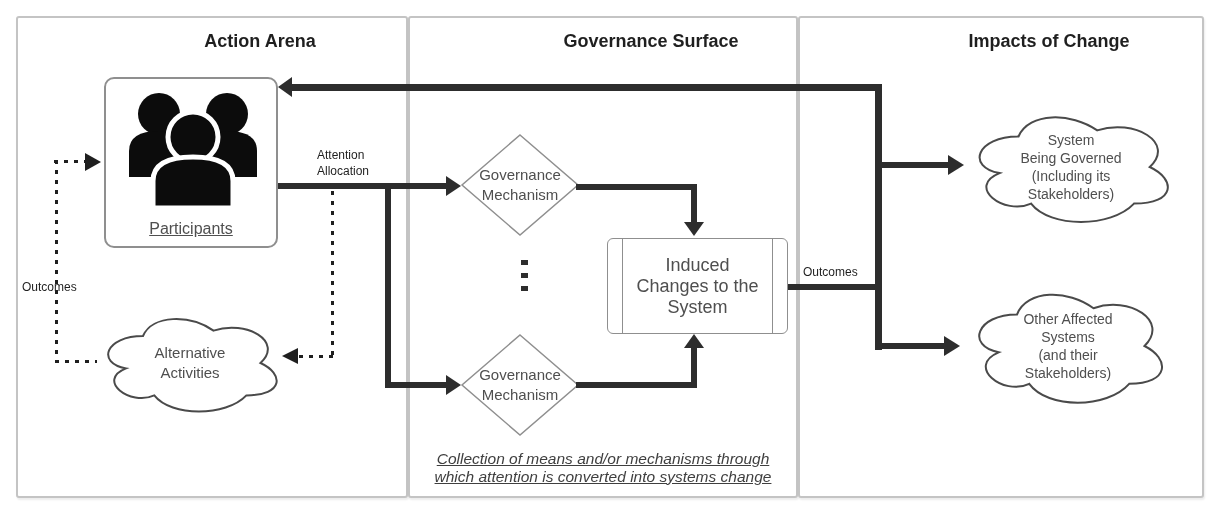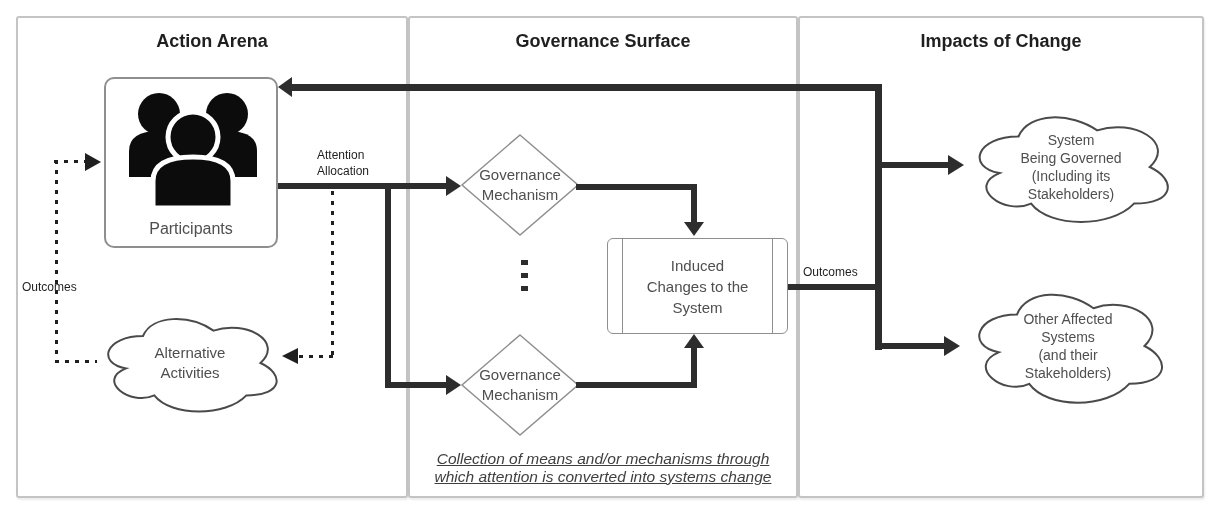--- a/index.html
+++ b/index.html
@@ -5,21 +5,21 @@
   html,body{margin:0;padding:0;background:#ffffff;}
   #canvas{
     position:relative;width:1215px;height:515px;background:#ffffff;overflow:hidden;
     font-family:"Liberation Sans", sans-serif;color:#3f3f3f;
   }
   .panel{
     position:absolute;background:#ffffff;border:2px solid #c4c4c4;border-radius:3px;
     box-shadow:1px 2px 2px rgba(0,0,0,0.08);box-sizing:border-box;
   }
   .panel-title{
-    position:absolute;text-align:center;font-weight:bold;font-size:18px;color:#1f1f1f;
+    position:absolute;text-align:center;font-weight:bold;font-size:18px;color:#1f1f1f;padding-left:48px;
   }
   .caption{
     position:absolute;text-align:center;font-style:italic;font-size:15.5px;line-height:17.5px;
     color:#3f3f3f;white-space:pre-line;
   }
   .pre{white-space:pre-line;}
   
   .rounded-node{
     position:absolute;background:#fff;border:2px solid #8f8f8f;border-radius:10px;box-sizing:border-box;
   }
@@ -59,21 +59,21 @@
     <svg viewBox="0 0 140 122" style="position:absolute;left:17px;top:8px;width:140px;height:122px;">
       <g fill="#0c0c0c">
         <circle cx="36" cy="27" r="21"></circle>
         <path d="M6,90 L6,64 Q6,44 36,44 Q66,44 66,64 L66,90 Z"></path>
         <circle cx="104" cy="27" r="21"></circle>
         <path d="M74,90 L74,64 Q74,44 104,44 Q134,44 134,64 L134,90 Z"></path>
         <circle cx="70" cy="50" r="25" stroke="#ffffff" stroke-width="5"></circle>
         <path d="M30,121 L30,94 Q30,70 70,70 Q110,70 110,94 L110,121 Z" stroke="#ffffff" stroke-width="5"></path>
       </g>
     </svg>
-    <div class="node-label" style="position:absolute;left:0;bottom:8px;width:100%;font-size:16px;">Participants</div>
+    <div class="node-label" style="position:absolute;left:0;bottom:8px;width:100%;font-size:16px;text-decoration:underline;">Participants</div>
   </div>
 
   <div class="shape-wrap" style="left:96px;top:309px;width:188px;height:108px;">
     <svg viewBox="0 0 100 100" preserveAspectRatio="none">
       <path d="M25,25 C5,25 0,50 16,55 C0,66 18,90 31,80 C40,100 69,100 80,80 C100,80 100,60 87.5,50 C100,30 80,10 62.5,20 C50,5 30,5 25,25 Z" fill="#ffffff" stroke="#4a4a4a" stroke-width="2" vector-effect="non-scaling-stroke"></path>
     </svg>
     <div class="shape-text" style="font-size:15px;line-height:20px;">Alternative
 Activities</div>
   </div>
 
@@ -94,21 +94,21 @@
 
   <div>
     <div class="vdot" style="left:521px;top:260px;"></div>
     <div class="vdot" style="left:521px;top:273px;"></div>
     <div class="vdot" style="left:521px;top:286px;"></div>
   </div>
 
   <div class="rounded-node" style="left:607px;top:238px;width:181px;height:96px;border-width:1.5px;border-radius:6px;display:flex;align-items:center;justify-content:center;">
     <div style="position:absolute;left:14px;top:0;bottom:0;width:0;border-left:1.5px solid #8f8f8f;"></div>
     <div style="position:absolute;right:14px;top:0;bottom:0;width:0;border-left:1.5px solid #8f8f8f;"></div>
-    <div class="node-label pre" style="font-size:15px;line-height:21px;">Induced
+    <div class="node-label pre" style="font-size:18px;line-height:21px;">Induced
 Changes to the
 System</div>
   </div>
 
   <div class="shape-wrap" style="left:966px;top:106px;width:210px;height:122px;">
     <svg viewBox="0 0 100 100" preserveAspectRatio="none">
       <path d="M25,25 C5,25 0,50 16,55 C0,66 18,90 31,80 C40,100 69,100 80,80 C100,80 100,60 87.5,50 C100,30 80,10 62.5,20 C50,5 30,5 25,25 Z" fill="#ffffff" stroke="#4a4a4a" stroke-width="2" vector-effect="non-scaling-stroke"></path>
     </svg>
     <div class="shape-text" style="font-size:14px;line-height:18px;">System
 Being Governed

